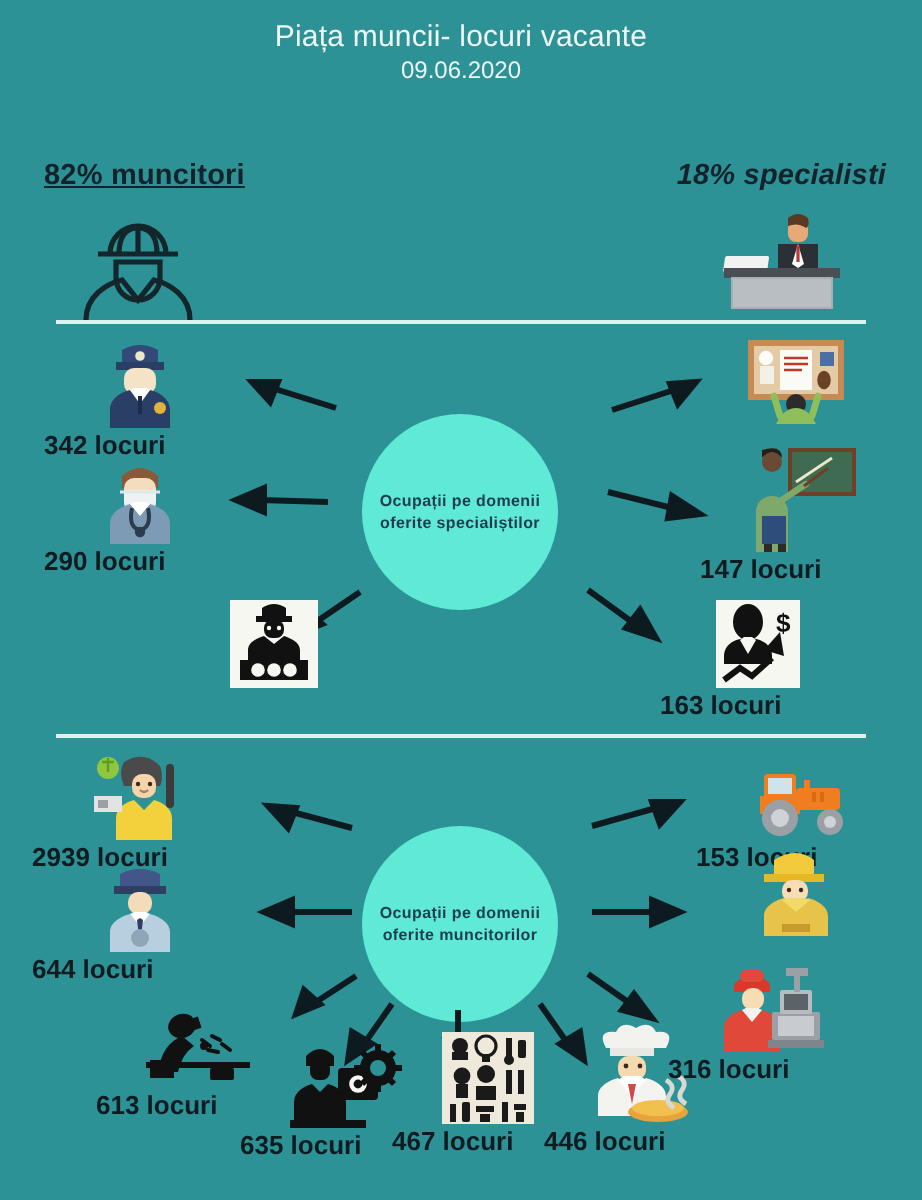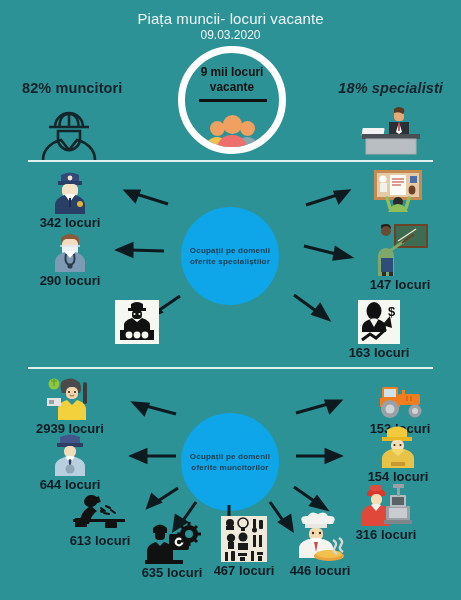--- a/index.html
+++ b/index.html
@@ -19,21 +19,21 @@
   }
   .subtitle{
     position:absolute;top:28px;left:0;width:461px;text-align:center;
     color:#eef5f5;font-size:12px;
   }
 
   .pct{
     position:absolute;top:80px;color:#14232b;font-size:14.5px;font-weight:700;
     letter-spacing:.1px;white-space:nowrap;
   }
-  .pct.left{left:22px;}
+  .pct.left{left:22px;text-decoration:underline;}
   .pct.right{right:18px;font-style:italic;}
 
   
   .badge{
     position:absolute;left:178px;top:46px;width:108px;height:108px;
     border-radius:50%;border:7px solid #ffffff;background:#2d9296;
     box-sizing:border-box;overflow:hidden;
   }
   .badge-text{
     position:absolute;top:11px;left:0;width:100%;text-align:center;
@@ -61,50 +61,50 @@
   
   .hdr-ico{position:absolute;}
   .hdr-left{left:36px;top:104px;}
   .hdr-right{left:358px;top:104px;}
 
   
   .divider{position:absolute;left:28px;width:405px;height:2px;background:#dff0ef;}
 
   
   .circle{
-    position:absolute;border-radius:50%;background:#0ea5e9;
+    position:absolute;border-radius:50%;background:#5eead4;
     display:flex;align-items:center;justify-content:flex-end;text-align:center;
   }
   .circle-label{
     color:#1d3d4d;font-size:8px;font-weight:700;line-height:11.5px;
     letter-spacing:.2px;padding:0 8px;
   }
   #circle-spec{left:181px;top:207px;width:98px;height:98px;}
   #circle-work{left:181px;top:413px;width:98px;height:98px;}
 
   
-  .node{position:absolute;text-align:center;}
+  .node{position:absolute;text-align:left;}
   .node .lbl{
     color:#0e1c22;font-size:13px;font-weight:700;white-space:nowrap;
     letter-spacing:0px;margin-top:1px;
   }
   .node .art{height:44px;display:flex;align-items:flex-end;justify-content:center;}
 
   
   .arrow{position:absolute;}
 
   svg{display:block;overflow:visible;}
 </style>
 </head>
 <body>
 
 <div class="page">
 
   <div class="title">Piața muncii- locuri vacante</div>
-  <div class="subtitle">09.03.2020</div>
+  <div class="subtitle">09.06.2020</div>
 
   <div class="pct left">82%  muncitori</div>
   <div class="pct right">18% specialisti</div>
 
   <div class="hdr-ico hdr-left">
     <svg width="66" height="56" viewBox="0 0 66 56">
       <g fill="none" stroke="#12262c" stroke-width="2.6">
         <path d="M13 23 H53"></path>
         <path d="M19 23 a14 14 0 0 1 28 0"></path>
         <path d="M33 9 V23"></path>
@@ -124,41 +124,20 @@
       <rect x="40.2" y="19" width="1.6" height="8" fill="#b63b3b"></rect>
       <rect x="8" y="24" width="22" height="8" rx="1" fill="#f2f2f2" transform="skewX(-8)"></rect>
       <rect x="4" y="30" width="58" height="5" fill="#4a4f55"></rect>
       <rect x="8" y="35" width="50" height="15" fill="#b9bec2"></rect>
       <rect x="8" y="35" width="50" height="15" fill="none" stroke="#a9aeb2" stroke-width="1"></rect>
     </svg>
   </div>
 
   <div class="divider" style="top:160px"></div>
 
-  <div class="badge">
-    <div class="badge-text">
-      <span>9 mii locuri</span><br>
-      <span>vacante</span>
-    </div>
-    <div class="badge-rule"></div>
-    <div class="people">
-      <div class="p-fig p-l">
-        <div class="p-head"></div>
-        <div class="p-body"></div>
-      </div>
-      <div class="p-fig p-r">
-        <div class="p-head"></div>
-        <div class="p-body"></div>
-      </div>
-      <div class="p-fig p-c">
-        <div class="p-head"></div>
-        <div class="p-body"></div>
-      </div>
-    </div>
-  </div>
 
   <div class="circle" id="circle-spec">
     <div class="circle-label">Ocupații pe domenii oferite specialiștilor</div>
   </div>
 
   <div class="arrow" style="left:126px;top:190px">
     <svg width="42" height="18" viewBox="0 0 42 18">
         <g stroke="#0d1a1f" stroke-width="3" fill="#0d1a1f">
       <line x1="42" y1="14" x2="10" y2="4"></line>
           <polygon points="0,1 13,1 9,11"></polygon>
@@ -414,21 +393,21 @@
         <rect x="17" y="14" width="12" height="11" rx="5" fill="#f5dcb8"></rect>
         <path d="M8 44 v-10 c0-5 6-8 10-9 l5 5 l5-5 c4 1 10 4 10 9 v10 z" fill="#b8cfe0"></path>
         <path d="M18 25 l5 6 l5-6 l-2-1 h-6 z" fill="#ffffff"></path>
         <path d="M21.5 28 l1.5 12 l1.5-12 l-1.5-1 z" fill="#2f3e63"></path>
         <circle cx="23" cy="37" r="4.5" fill="#8fa6b8"></circle>
       </svg>
     </div>
     <div class="lbl">644 locuri</div>
   </div>
 
-  <div class="node" style="left:48px;top:488px;width:104px">
+  <div class="node" style="left:48px;top:500px;width:104px">
     <div class="art">
       <svg width="58" height="38" viewBox="0 0 58 38">
         <ellipse cx="20" cy="7" rx="7" ry="6" fill="#111" transform="rotate(-18 20 7)"></ellipse>
         <rect x="23" y="3" width="6" height="6" fill="#111" transform="rotate(-18 26 6)"></rect>
         <path d="M8 30 q2-14 12-18 l6 5 q-6 4-8 13 z" fill="#111"></path>
         <rect x="4" y="24" width="12" height="9" fill="#111"></rect>
         <rect x="2" y="25" width="52" height="3" fill="#111"></rect>
         <rect x="34" y="28" width="12" height="6" rx="1" fill="#111"></rect>
         <path d="M30 14 l4 3 M35 12 l4 2 M33 19 l5 1 M40 16 l4 3" stroke="#111" stroke-width="2" stroke-linecap="round"></path>
         <circle cx="31" cy="17" r="2" fill="#111"></circle>
@@ -537,21 +516,20 @@
         <path d="M7 13 h30 v4 H7 z" fill="#e8b824"></path>
         <path d="M12 6 q11-7 20 0 v7 H12 z" fill="#f2ca3c"></path>
         <rect x="16" y="16" width="13" height="11" rx="5" fill="#f7dcb4"></rect>
         <circle cx="19.5" cy="21" r="1.1" fill="#3a2a1e"></circle>
         <circle cx="25.5" cy="21" r="1.1" fill="#3a2a1e"></circle>
         <path d="M7 44 v-10 c0-5 6-8 10-9 l6 4 l6-4 c4 1 10 4 10 9 v10 z" fill="#e8c34a"></path>
         <path d="M16 26 l7 6 l7-6 l-3-1 h-8 z" fill="#f2d96a"></path>
         <rect x="16" y="38" width="14" height="4" fill="#c79a2c"></rect>
       </svg>
     </div>
-    <div class="lbl">154 locuri</div>
   </div>
 
   <div class="node" style="left:334px;top:482px;width:104px">
     <div class="art">
       <svg width="52" height="44" viewBox="0 0 52 44">
         <path d="M7 10 q10-9 18 0 v4 H7 z" fill="#d8392b"></path>
         <rect x="10" y="3" width="12" height="6" rx="3" fill="#e04a3c"></rect>
         <rect x="11" y="12" width="11" height="11" rx="5" fill="#f7dcb4"></rect>
         <path d="M2 44 v-12 c0-5 5-8 9-9 l5 5 l5-5 c4 1 9 4 9 9 v12 z" fill="#e0483a"></path>
         <path d="M11 23 l5 6 l5-6 l-2-1 h-6 z" fill="#f5f2ee"></path>

